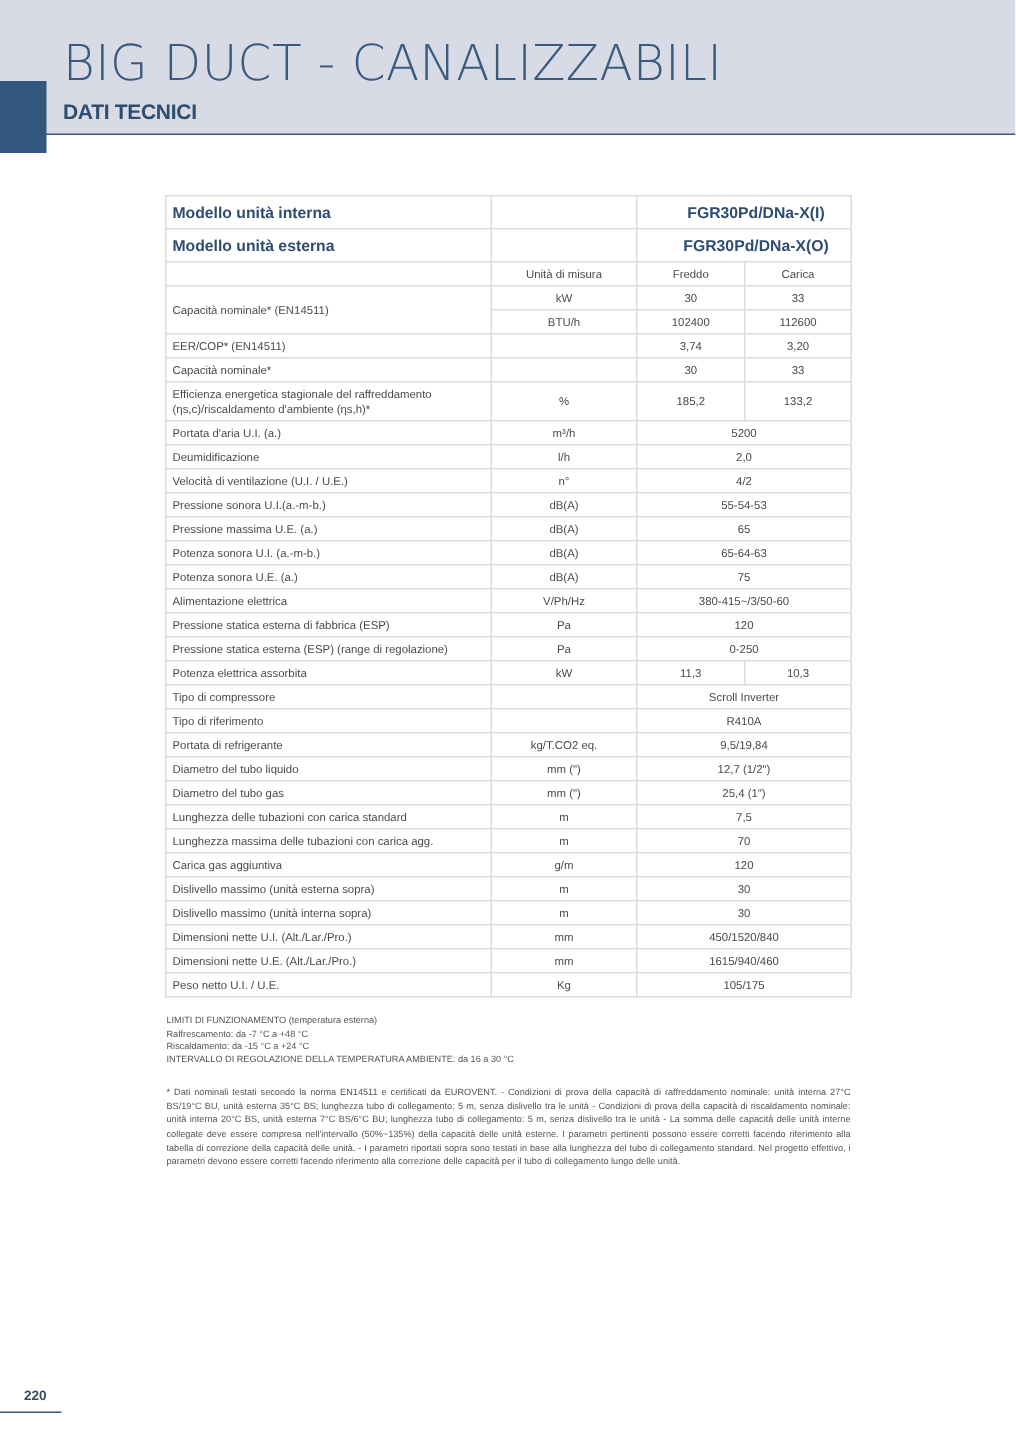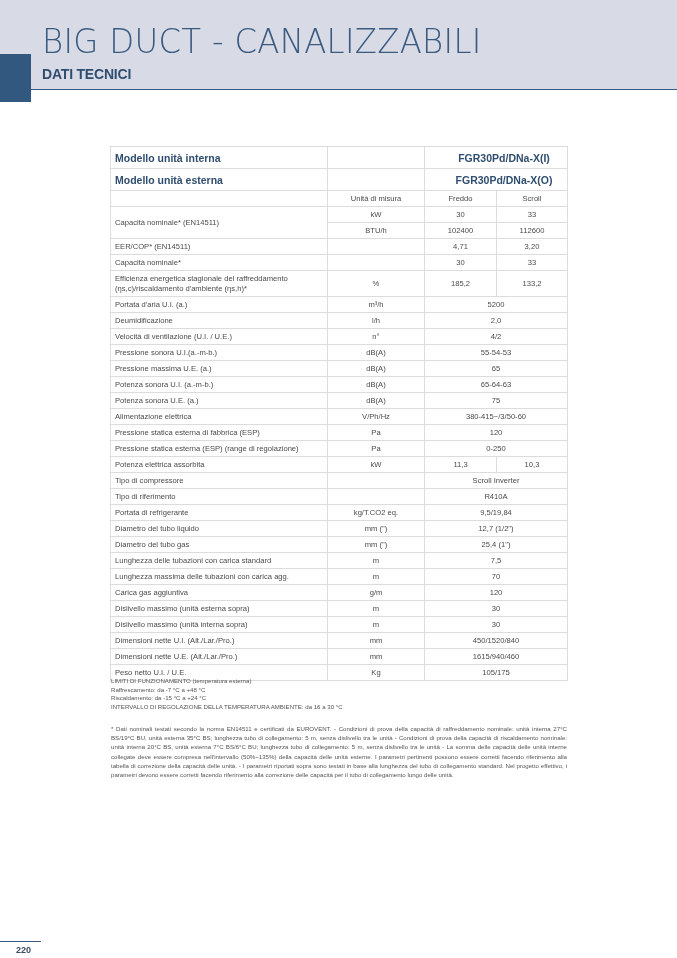--- a/index.html
+++ b/index.html
@@ -18,39 +18,39 @@
     position: absolute; left: 42px; top: 22px; font-size: 33px; font-weight: normal;
     color: #3a5a80; letter-spacing: 0.3px; white-space: nowrap;
     font-family: "DejaVu Sans", sans-serif; font-weight: 200;
     transform: scaleX(0.98); transform-origin: left;
   }
   .subtitle {
     position: absolute; left: 42px; top: 66px; font-size: 14px; font-weight: bold; color: #2f4d6f;
     letter-spacing: -0.2px;
   }
   table.spec {
-    position: absolute; left: 110px; top: 146px; width: 457px; border-collapse: collapse;
+    position: absolute; left: 110px; top: 130px; width: 457px; border-collapse: collapse;
     font-size: 7.6px; table-layout: fixed;
   }
   table.spec td {
     border: 1px solid #dcdcdc; padding: 0 4px; height: 15px; color: #4a4a4a;
   }
   table.spec td.c { text-align: center; }
   table.spec tr.model td { height: 21px; font-size: 10.5px; font-weight: bold; color: #2f4d6f; }
   table.spec tr.model td.c { padding-left: 20px; }
   table.spec tr.tall td { height: 25px; line-height: 10px; }
   .notes {
     position: absolute; left: 111px; top: 677px; width: 460px; font-size: 6.1px; line-height: 8.6px; color: #555;
   }
   .footnote {
     position: absolute; left: 111px; top: 724px; width: 456px; font-size: 6.1px; line-height: 9.2px;
     color: #555; text-align: justify;
   }
   .page-num {
-    position: absolute; left: 16px; top: 945px; font-size: 9px; font-weight: bold; color: #3a4a60;
+    position: absolute; left: 16px; top: 925px; font-size: 9px; font-weight: bold; color: #3a4a60;
   }
   .page-rule {
     position: absolute; left: 0; top: 941px; width: 41px; height: 1px; background: #3a5a80;
   }
 </style>
 </head>
 <body>
 
 <div class="header-band"></div>
 <div class="side-tab"></div>
@@ -72,37 +72,37 @@
     </tr>
     <tr class="model">
       <td>Modello unità esterna</td>
       <td></td>
       <td class="c" colspan="2">FGR30Pd/DNa-X(O)</td>
     </tr>
     <tr>
       <td></td>
       <td class="c">Unità di misura</td>
       <td class="c">Freddo</td>
-      <td class="c">Scroll</td>
+      <td class="c">Carica</td>
     </tr>
     <tr>
       <td rowspan="2">Capacità nominale*  (EN14511)</td>
       <td class="c">kW</td>
       <td class="c">30</td>
       <td class="c">33</td>
     </tr>
     <tr>
       <td class="c">BTU/h</td>
       <td class="c">102400</td>
       <td class="c">112600</td>
     </tr>
   <tr>
         <td>EER/COP* (EN14511)</td>
         <td class="c"></td>
-        <td class="c">4,71</td>
+        <td class="c">3,74</td>
         <td class="c">3,20</td>
       </tr>
       <tr>
         <td>Capacità nominale*</td>
         <td class="c"></td>
         <td class="c">30</td>
         <td class="c">33</td>
       </tr>
       <tr class="tall">
         <td>Efficienza energetica stagionale del raffreddamento (ηs,c)/riscaldamento d'ambiente (ηs,h)*</td>

